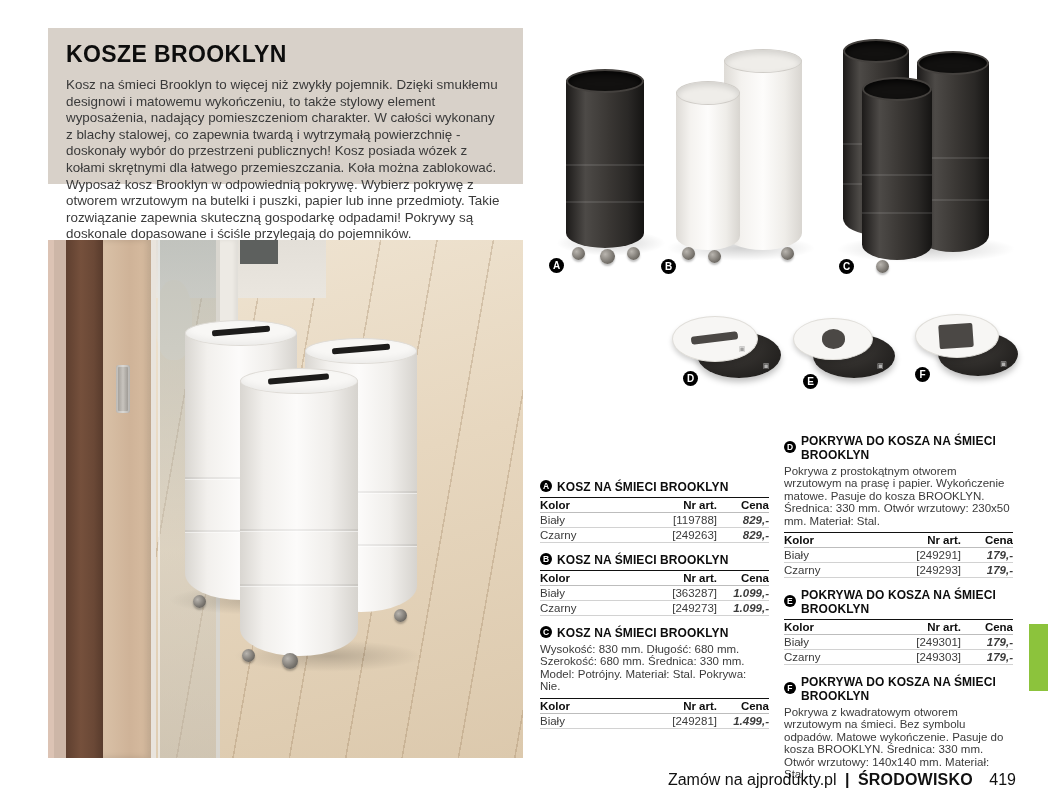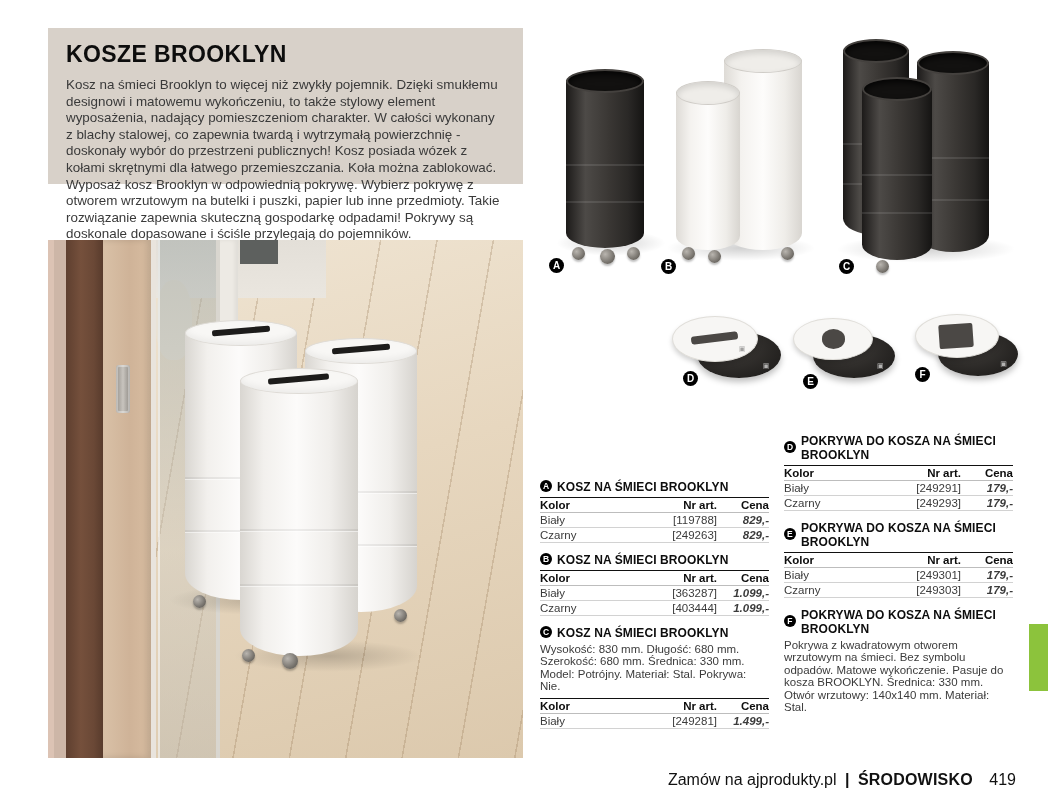--- a/index.html
+++ b/index.html
@@ -298,21 +298,21 @@
             </tr>
           </thead>
           <tbody>
             <tr>
               <td>Biały</td>
               <td>[363287]</td>
               <td class="price">1.099,-</td>
             </tr>
             <tr>
               <td>Czarny</td>
-              <td>[403444]</td>
+              <td>[249273]</td>
               <td class="price">1.099,-</td>
             </tr>
           </tbody>
         </table>
       </div>
       <div class="product-section">
         <div class="ps-heading">
           <span class="marker-sm">C</span>
           <span>KOSZ NA ŚMIECI BROOKLYN</span>
         </div>
@@ -334,20 +334,21 @@
           </tbody>
         </table>
       </div>
     </div>
   <div class="col" id="col2">
       <div class="product-section">
         <div class="ps-heading">
           <span class="marker-sm">D</span>
           <span>POKRYWA DO KOSZA NA ŚMIECI BROOKLYN</span>
         </div>
+        <div class="ps-specs">Pokrywa z prostokątnym otworem wrzutowym na prasę i papier. Wykończenie matowe. Pasuje do kosza BROOKLYN. Średnica: 330 mm. Otwór wrzutowy: 230x50 mm. Materiał: Stal.</div>
         <table class="price-table">
           <thead>
             <tr>
               <th>Kolor</th>
               <th>Nr art.</th>
               <th>Cena</th>
             </tr>
           </thead>
           <tbody>
             <tr>

